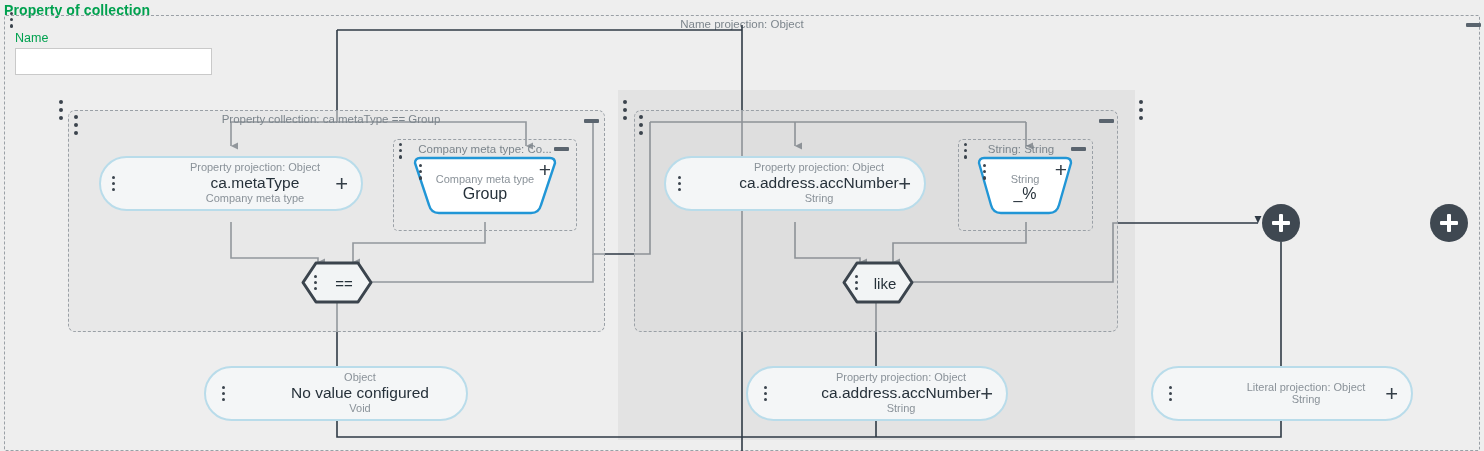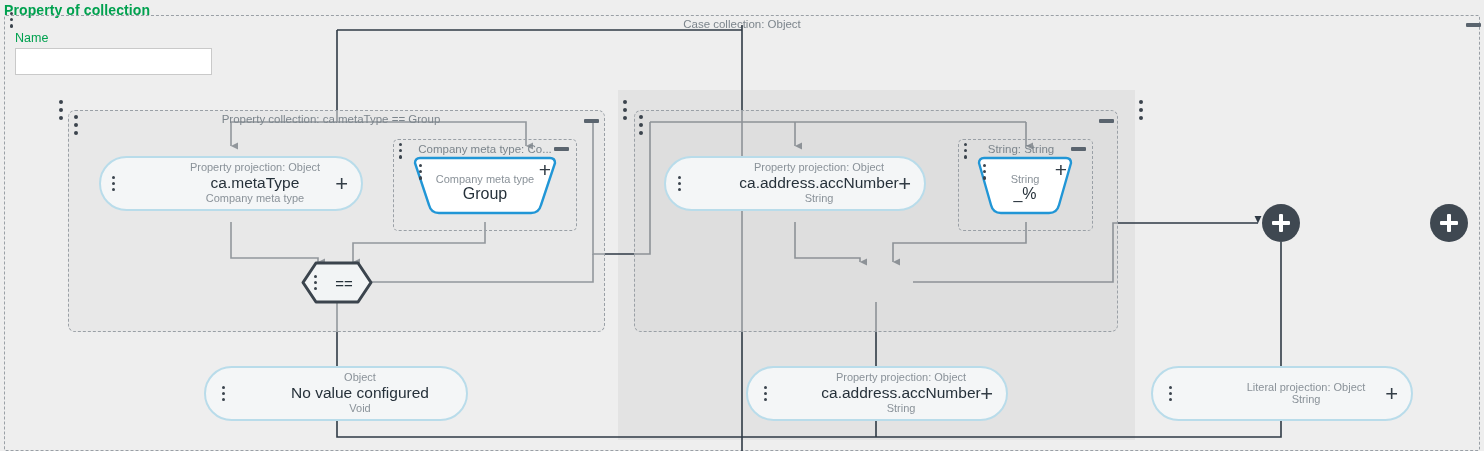--- a/index.html
+++ b/index.html
@@ -173,21 +173,21 @@
   <div class="ttl page-title">Property of collection</div>
 
   <div class="band" style="left:618px; top:90px; width:517px; height:350px;"></div>
 
   <div class="dash" id="outer"></div>
   <div class="dots3" style="left:10px; top:12px;">
     <i></i>
       <i></i>
       <i></i>
   </div>
-  <div class="frame-label" style="left:742px; top:18px;">Case collection: Object</div>
+  <div class="frame-label" style="left:742px; top:18px;">Name projection: Object</div>
   <div class="minus" style="left:1466px; top:23px;"></div>
 
   <svg id="wires">
     <defs>
       <marker id="arr" markerWidth="9" markerHeight="9" refX="4.2" refY="7.4" orient="auto" markerUnits="userSpaceOnUse">
         <path d="M0.6,0 L7.8,0 L4.2,7.6 Z" fill="#2f3a45"></path>
       </marker>
     </defs>
     <g stroke="#2f3a45" stroke-width="1.6" fill="none">
 
@@ -345,20 +345,31 @@
           <i></i>
       </div>
       <div class="txt">
         <span class="sub">String</span>
         <span class="main">_%</span>
       </div>
       <span class="plus">+</span>
     </div>
   </div>
 
+  <div class="hex" style="left:842px; top:261px; width:72px; height:43px;">
+    <svg width="72" height="43" viewBox="0 0 72 43">
+      <path d="M15,2 L57,2 L70,21.5 L57,41 L15,41 L2,21.5 Z" fill="#f2f4f5" stroke="#3b444d" stroke-width="3" stroke-linejoin="round"></path>
+    </svg>
+    <div class="dots3" style="position:absolute;left:13px;top:50%;transform:translateY(-50%);">
+      <i></i>
+        <i></i>
+        <i></i>
+    </div>
+    <div class="lbl">like</div>
+  </div>
 
   <div class="pill" style="left:204px; top:366px; width:264px; height:55px;">
     <div class="dots3" style="position:absolute;left:16px;top:50%;transform:translateY(-50%);">
       <i></i>
         <i></i>
         <i></i>
     </div>
     <div class="inner">
       <span class="sub">Object</span>
       <span class="main">No value configured</span>

